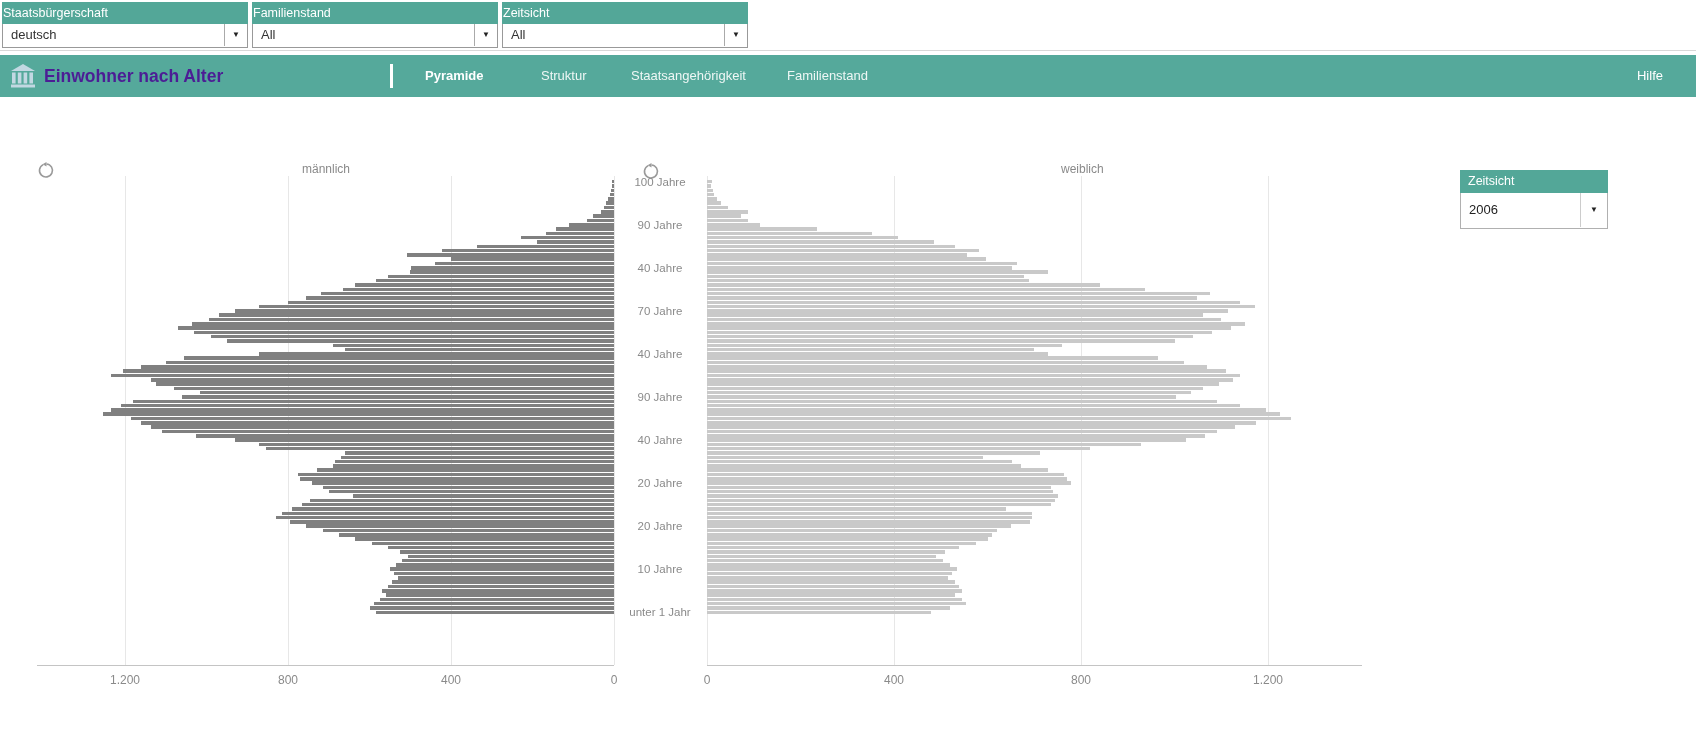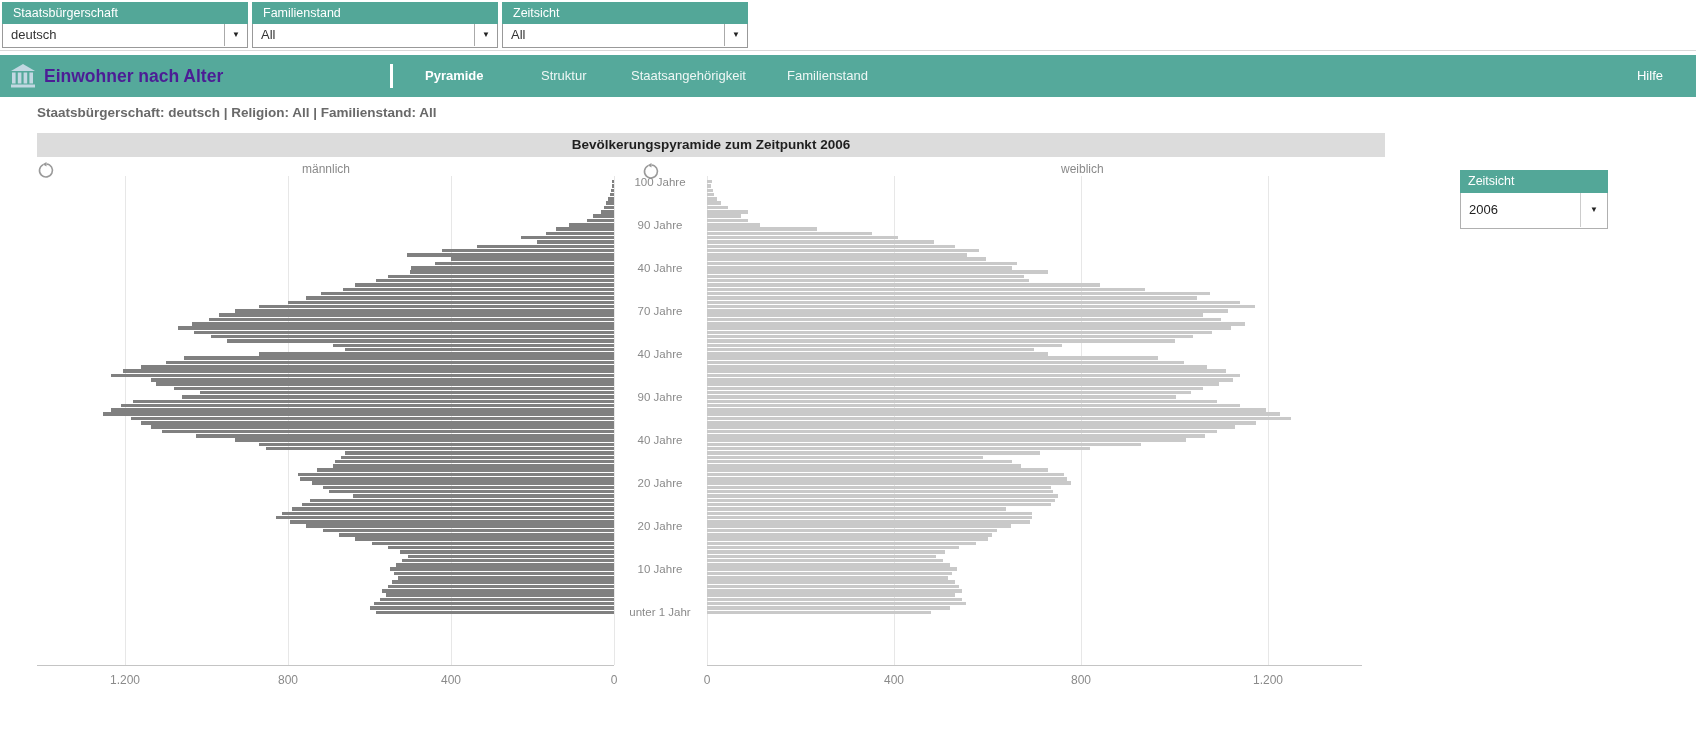--- a/index.html
+++ b/index.html
@@ -2,21 +2,21 @@
 <html><head>
 <meta charset="utf-8">
 <style>
   html,body{margin:0;padding:0;background:#fff;}
   #canvas{position:relative;width:1696px;height:752px;background:#ffffff;overflow:hidden;
           font-family:"Liberation Sans","DejaVu Sans",sans-serif;}
 
   
   .filterbox{position:absolute;top:2px;width:246px;}
   .filterbox .fhead{height:22px;background:#53a798;color:#fff;font-size:12.5px;
-                    line-height:22px;padding-left:11px;box-sizing:border-box;}
+                    line-height:22px;padding-left:1px;box-sizing:border-box;}
   .filterbox .fval{position:relative;height:24px;background:#fff;border:1px solid #999;
                    border-top:none;box-sizing:border-box;font-size:13px;color:#333;
                    line-height:22px;padding-left:8px;}
   .filterbox .arrowcell{position:absolute;right:0;top:0;width:22px;height:22px;
                         border-left:1px solid #aaa;text-align:center;line-height:22px;
                         font-size:8px;color:#222;cursor:pointer;}
   #topline{position:absolute;left:0;top:50px;width:1696px;height:0;border-top:1px solid #d8d8d8;}
 
   
   #appbar{position:absolute;left:0;top:55px;width:1696px;height:42px;background:#55a99b;}
@@ -95,22 +95,20 @@
     </svg>
     <div class="title">Einwohner nach Alter</div>
     <div class="sep"></div>
     <div class="navitem active" style="left:425px">Pyramide</div>
     <div class="navitem" style="left:541px">Struktur</div>
     <div class="navitem" style="left:631px">Staatsangehörigkeit</div>
     <div class="navitem" style="left:787px">Familienstand</div>
     <div id="nav-help">Hilfe</div>
   </div>
 
-  <div id="summary">Staatsbürgerschaft: deutsch | Religion: All | Familienstand: All</div>
-  <div id="banner">Bevölkerungspyramide zum Zeitpunkt 2006</div>
 
   <div id="timebox">
     <div class="fhead">Zeitsicht</div>
     <div class="fval">
       <span>2006</span>
       <span class="arrowcell">▼</span>
     </div>
   </div>
 
   <div class="chart-label" style="left:302px">männlich</div>

